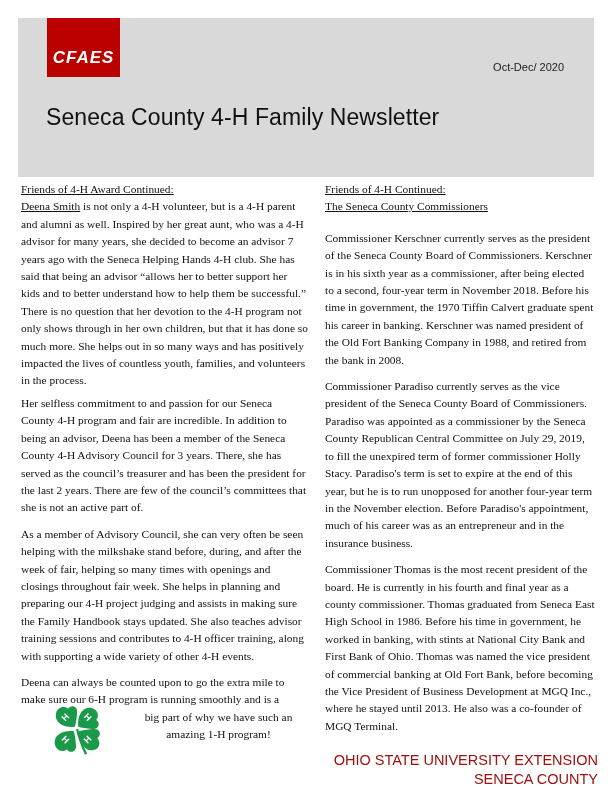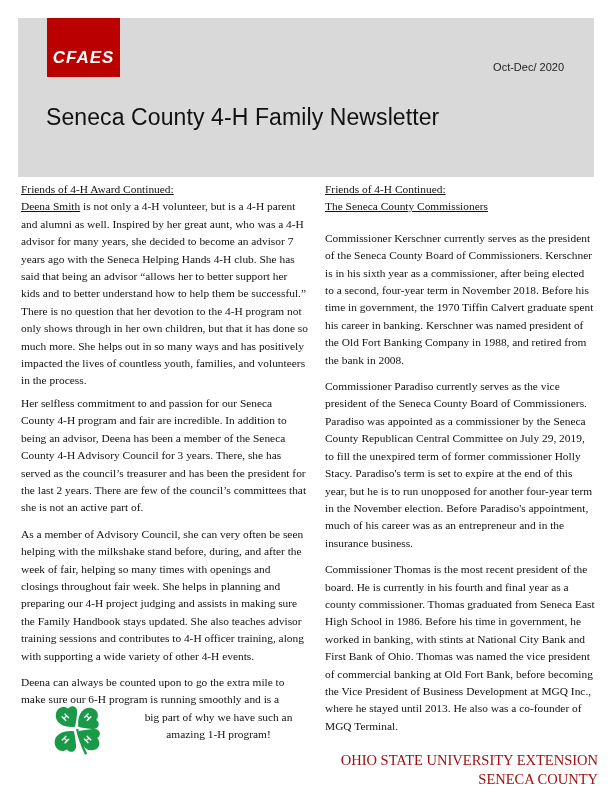--- a/index.html
+++ b/index.html
@@ -41,21 +41,21 @@
     .u { text-decoration: underline; }
 
     .para-last { position: relative; }
     .clover {
       position: absolute; left: 27px; top: 27px; width: 56px; height: 56px;
     }
     .indent-line { padding-left: 108px; text-align: center; }
 
     .footer-org {
       position: absolute; right: 14px; top: 751px; text-align: right;
-      font-family: Liberation Serif, serif;
+      font-family: Liberation Sans, sans-serif;
       font-size: 14.5px; line-height: 19px; color: #a01010;
     }
     .footer-org .l1 { display: block; }
     .footer-org .l2 { display: block; }
   </style>
 </head>
 <body>
 
 <div class="header-band"></div>
 <div class="logo">

